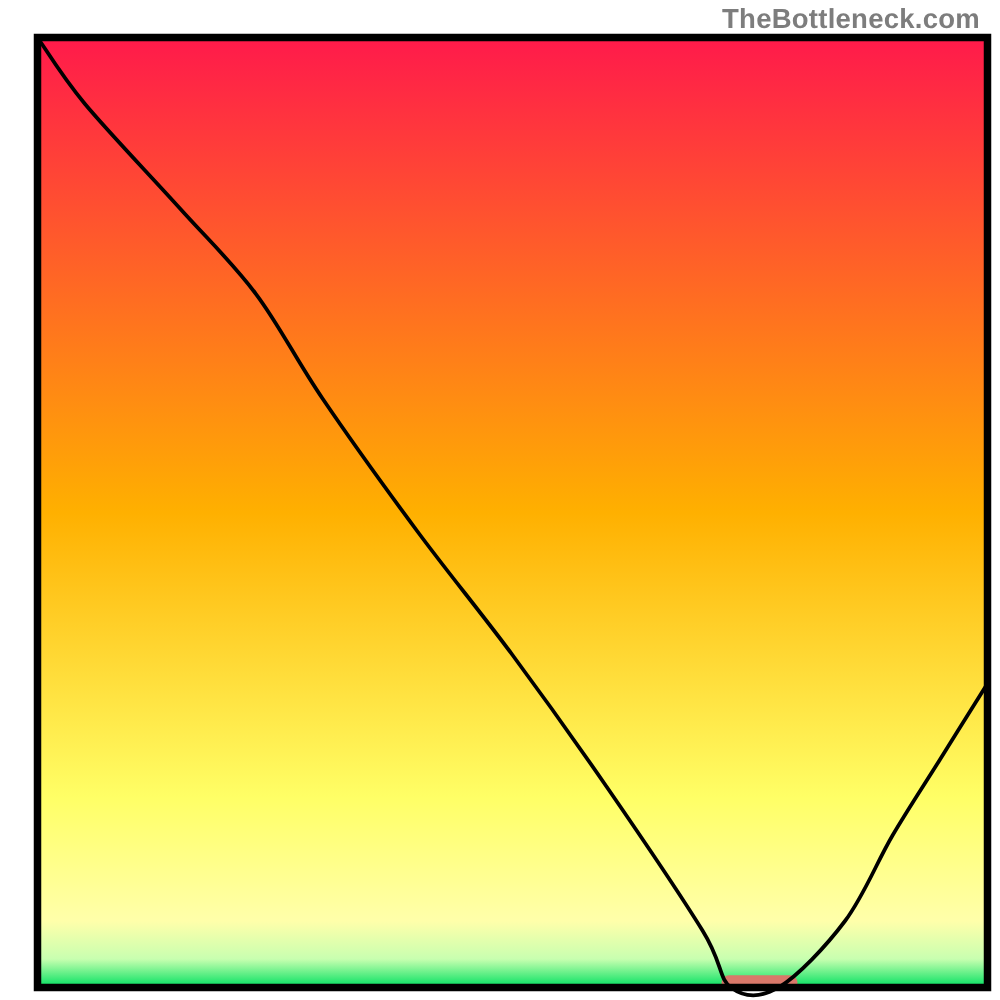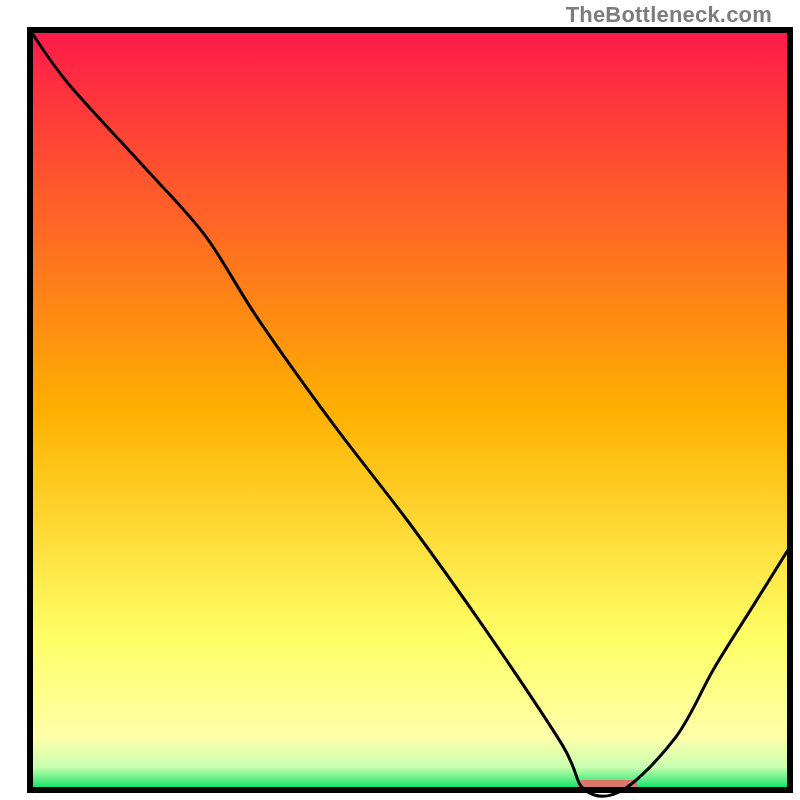--- a/index.html
+++ b/index.html
@@ -11,21 +11,21 @@
     font-family: Arial, Helvetica, sans-serif;
   }
   .container {
     position: relative;
     width: 800px;
     height: 800px;
   }
   .watermark {
     position: absolute;
     top: 2px;
-    right: 28px;
+    right: 16px;
     font-size: 22px;
     font-weight: 600;
     color: #7d7d7d;
     letter-spacing: 0.2px;
   }
   svg.chart {
     position: absolute;
     top: 0;
     left: 0;
   }

